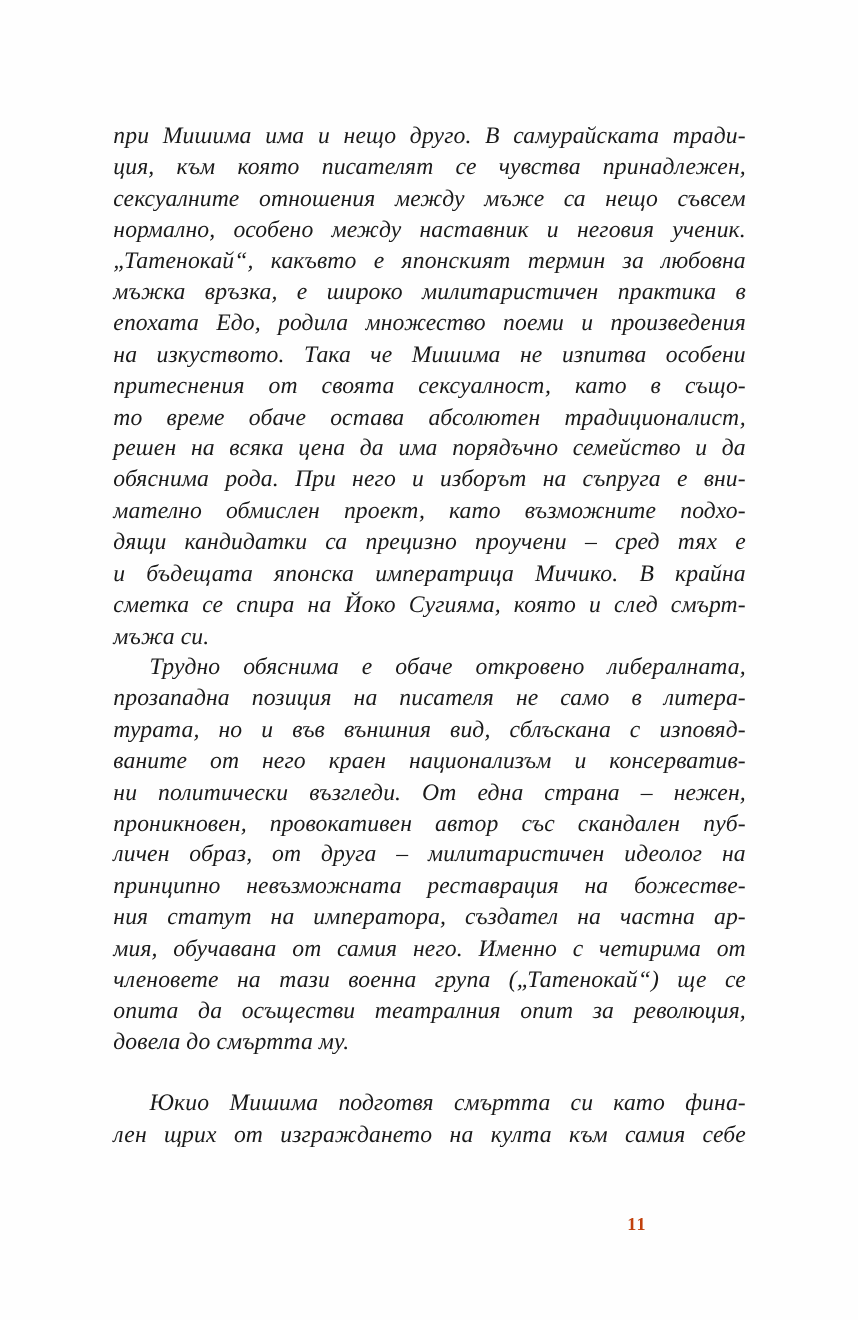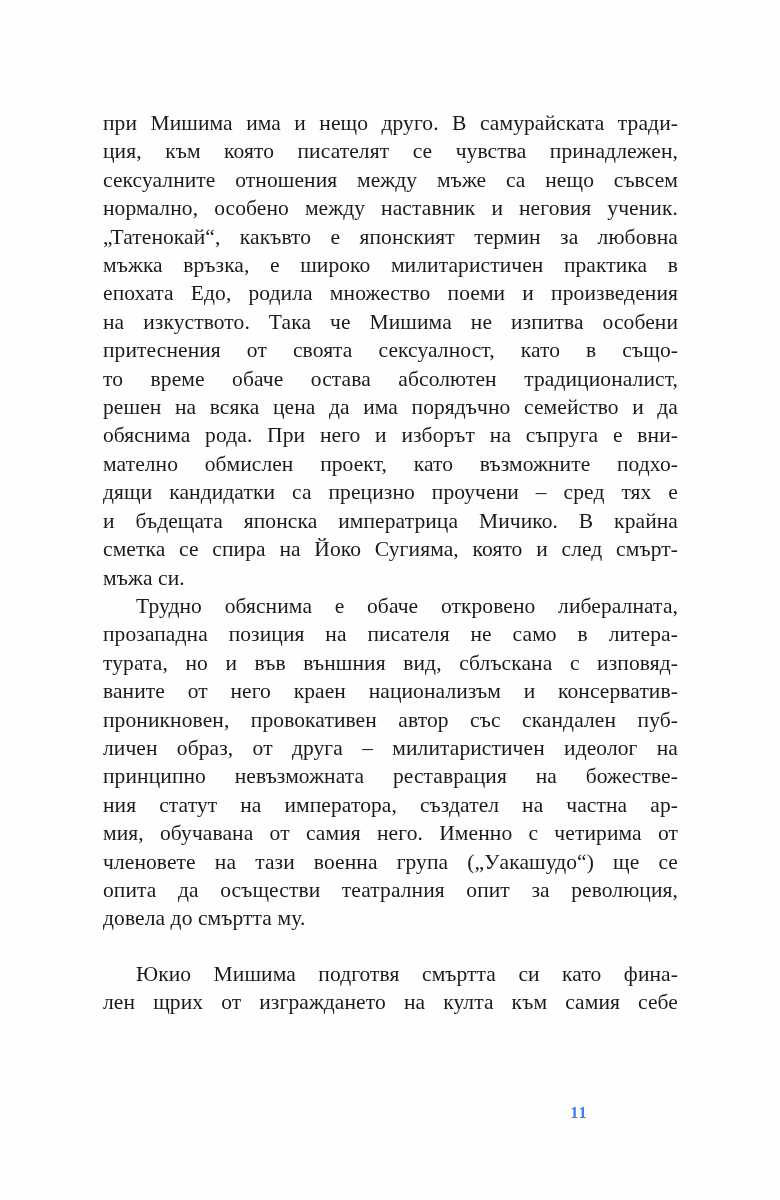--- a/index.html
+++ b/index.html
@@ -22,20 +22,21 @@
   }
   .text-block {
     position: absolute;
     left: 103px;
     top: 109px;
     width: 575px;
   }
   .para {
     margin: 0;
     padding: 0;
+    font-style: italic;
   }
   .para.gap {
     margin-top: 27px;
   }
   .line {
     font-size: 21.5px;
     line-height: 28.4px;
     text-align: justify;
     text-align-last: justify;
     white-space: normal;
@@ -49,21 +50,21 @@
   }
   .folio {
     position: absolute;
     left: 557px;
     top: 1103px;
     width: 44px;
     text-align: center;
     font-size: 16.5px;
     font-weight: bold;
     letter-spacing: 1px;
-    color: #3b82f6;
+    color: #c2410c;
   }
 </style>
 </head>
 <body>
 
 <div class="page">
   <div class="text-block">
 
     <div class="para">
       <div class="line">при Мишима има и нещо друго. В самурайската тради-</div>
@@ -83,26 +84,27 @@
       <div class="line">и бъдещата японска императрица Мичико. В крайна</div>
       <div class="line">сметка се спира на Йоко Сугияма, която и след смърт-</div>
       <div class="line last">мъжа си.</div>
     </div>
 
     <div class="para indented">
       <div class="line">Трудно обяснима е обаче откровено либералната,</div>
       <div class="line">прозападна позиция на писателя не само в литера-</div>
       <div class="line">турата, но и във външния вид, сблъскана с изповяд-</div>
       <div class="line">ваните от него краен национализъм и консерватив-</div>
+      <div class="line">ни политически възгледи. От една страна – нежен,</div>
       <div class="line">проникновен, провокативен автор със скандален пуб-</div>
       <div class="line">личен образ, от друга – милитаристичен идеолог на</div>
       <div class="line">принципно невъзможната реставрация на божестве-</div>
       <div class="line">ния статут на императора, създател на частна ар-</div>
       <div class="line">мия, обучавана от самия него. Именно с четирима от</div>
-      <div class="line">членовете на тази военна група („Уакашудо“) ще се</div>
+      <div class="line">членовете на тази военна група („Татенокай“) ще се</div>
       <div class="line">опита да осъществи театралния опит за революция,</div>
       <div class="line last">довела до смъртта му.</div>
     </div>
 
     <div class="para indented gap">
       <div class="line">Юкио Мишима подготвя смъртта си като фина-</div>
       <div class="line">лен щрих от изграждането на култа към самия себе</div>
     </div>
 
   </div>

